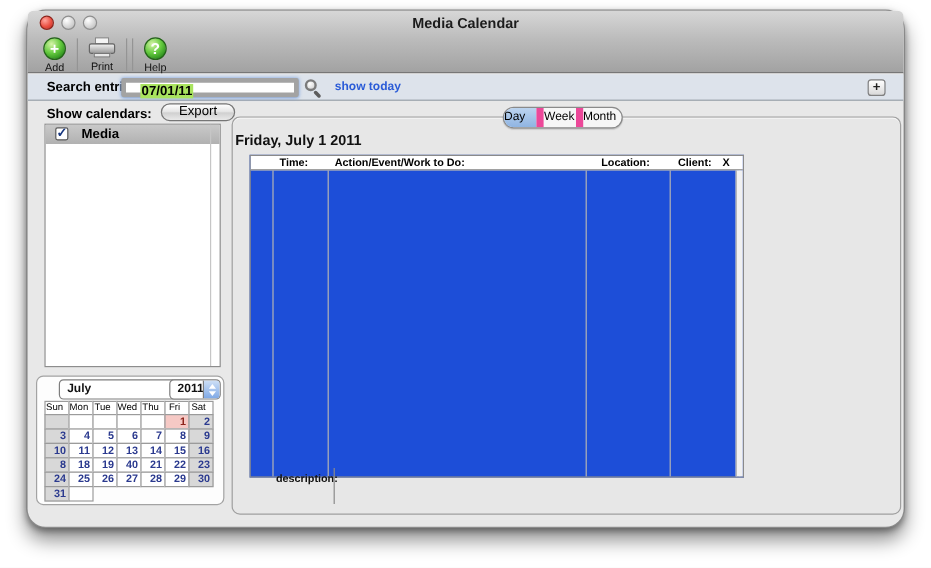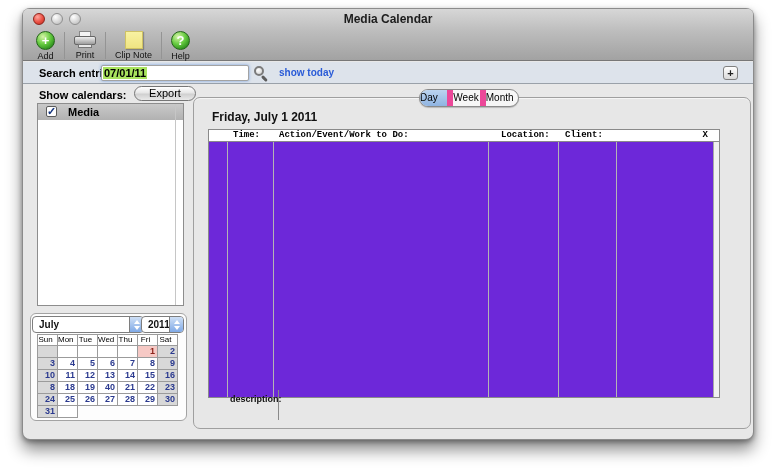--- a/index.html
+++ b/index.html
@@ -2,21 +2,21 @@
 <html><head>
 <meta charset="utf-8">
 <style>
   * { box-sizing: border-box; margin: 0; padding: 0; }
   html,body { width:776px; height:473px; background:#fff; overflow:hidden;
               font-family:"Liberation Sans", sans-serif; }
   #screen { position:relative; width:776px; height:473px; }
 
   
   .window { position:absolute; left:22px; top:8px; width:732px; height:432px;
-            border-radius:8px; border:1px solid rgba(0,0,0,0.4); overflow:visible;
+            border-radius:16px; border:1px solid rgba(0,0,0,0.4); overflow:visible;
             background:#e8e8e8;
             box-shadow:0 10px 16px rgba(0,0,0,0.45), 0 2px 5px rgba(0,0,0,0.35); }
   .win-clip { position:absolute; inset:0; border-radius:5px; overflow:hidden; }
 
   .header { position:absolute; left:0; top:0; right:0; height:52px;
             background:linear-gradient(#d7d7d7, #bcbcbc 45%, #a2a2a2);
             border-bottom:1px solid #777; }
   .titlebar { position:absolute; left:0; right:0; top:0; height:20px; }
   .title { position:absolute; left:0; right:0; top:0; height:20px; line-height:20px;
            text-align:center; font-size:12px; font-weight:bold; color:#1c1c1c; }
@@ -54,23 +54,23 @@
   .timer .led { position:absolute; left:3px; top:3px; width:13px; height:6px;
                 background:#1a0705; color:#ff5a4a; font-size:5px; line-height:6px;
                 text-align:center; font-family:"DejaVu Sans Mono", monospace; }
 
   
   .searchrow { position:absolute; left:0; right:0; top:53px; height:22px;
                background:#dde3eb; border-bottom:1px solid #9aa1a9; }
   .search-label { position:absolute; left:16px; top:0; height:22px; line-height:22px;
                   font-size:11px; font-weight:bold; color:#000; }
   .search-field { position:absolute; left:78px; top:3px; width:148px; height:16px;
-                  background:#fff; border:1px solid #a3a3a3; border-radius:2px;
+                  background:#fff; border:4px solid #a3a3a3; border-radius:2px;
                   box-shadow:0 0 3px rgba(90,140,220,0.8); font-size:11px;
-                  line-height:14px; padding-left:1px; }
+                  line-height:14px; padding-left:12px; }
   .search-field .sel { background:#a9e45f; font-weight:bold; padding:0 1px; }
   .mag { position:absolute; left:231px; top:4px; width:16px; height:16px; }
   .mag .lens { position:absolute; left:0; top:0; width:10px; height:10px;
                border:2px solid #7b7b7b; border-radius:50%;
                background:radial-gradient(circle at 35% 30%, #fff, #cfcfcf); }
   .mag .handle { position:absolute; left:9px; top:9px; width:7px; height:3px;
                  background:#5d5d5d; border-radius:2px; transform:rotate(45deg);
                  transform-origin:0 0; }
   .show-today { position:absolute; left:256px; top:0; height:22px; line-height:22px;
                 font-size:10px; font-weight:bold; color:#2a5bd7; cursor:pointer; }
@@ -96,21 +96,21 @@
               font-size:11px; line-height:9px; text-align:center; color:#15357f;
               font-weight:bold; }
   .list-row .name { position:absolute; left:30px; top:0; height:16px; line-height:16px;
                     font-size:11px; font-weight:bold; color:#000; }
 
   
   .mini-panel { position:absolute; left:7px; top:304px; width:157px; height:108px;
                 background:#fdfdfd; border:1px solid #a3a3a3; border-radius:6px; }
   .popup { position:absolute; top:307px; height:17px; background:#fff;
            border:1px solid #7e7e7e; border-radius:4px; overflow:hidden; }
-  .popup.month { left:9px; width:112px; }
+  .popup.month { left:26px; width:112px; }
   .popup.year  { left:118px; width:43px;text-decoration:underline; }
   .popup .txt { position:absolute; left:6px; top:0; height:15px; line-height:15px;
                 font-size:10px; font-weight:bold; color:#111; }
   .popup .cap { position:absolute; right:0; top:0; bottom:0; width:14px;
                 background:linear-gradient(#cfe0f6,#7fa9e6); border-left:1px solid #7e7e7e;
                 display:flex; flex-direction:column; align-items:center;
                 justify-content:center; gap:2px; }
   .arr-up { width:0; height:0; border-left:3px solid transparent;
             border-right:3px solid transparent; border-bottom:4px solid #fff; }
   .arr-dn { width:0; height:0; border-left:3px solid transparent;
@@ -135,25 +135,25 @@
           box-shadow:inset 0 1px 0 rgba(255,255,255,0.6); }
   .tabs { position:absolute; left:396px; top:80px; width:100px; height:18px;
           display:flex; border:1px solid #8a8a8a; border-radius:9px; overflow:hidden;
           background:#f6f6f6; z-index:3;
           box-shadow:0 1px 1px rgba(0,0,0,0.2); }
   .tab { height:16px; line-height:16px; font-size:10px; color:#000; }
   .tab.t0 { width:28px; } .tab.t1 { width:33px; } .tab.t2 { width:39px; }
   .tab.sel { background:linear-gradient(#bcd4ef,#8fb4e2); }
   .tab + .tab { border-left:6px solid #ec4899; }
 
-  .date-heading { position:absolute; left:18px; top:12px; font-size:12px;
+  .date-heading { position:absolute; left:2px; top:12px; font-size:12px;
                   font-weight:bold; color:#111; }
 
-  .etable { position:absolute; left:14px; top:31px; width:512px; height:269px;
-            background:#6d28d9; border:1px solid #8a8a8a;font-family:Liberation Mono, monospace; }
+  .etable { position:absolute; left:14px; top:31px; width:412px; height:269px;
+            background:#1d4ed8; border:1px solid #8a8a8a; }
   .ehead { position:absolute; left:0; right:0; top:0; height:12px; background:#fff;
            border-bottom:1px solid #8a8a8a; font-size:9px; font-weight:bold; }
   .ehead span { position:absolute; top:0; line-height:11px; white-space:nowrap; }
   .eh-time { left:24px; } .eh-action { left:70px; } .eh-loc { left:292px; }
   .eh-client { left:356px; } .eh-x { right:11px; }
   .vline { position:absolute; top:12px; bottom:0; width:1px; background:#b4b4b4; }
   .v1 { left:18px; } .v2 { left:64px; } .v3 { left:279px; } .v4 { left:349px; }
   .v5 { left:407px; }
   .etrack { position:absolute; right:0; top:12px; bottom:0; width:6px;
             background:#f1f1f1; border-left:1px solid #a8a8a8; }
@@ -186,24 +186,20 @@
           <div class="tb-sep"></div>
           <div class="tb-item">
             <div class="printer">
               <div class="paper"></div>
                 <div class="bodyp"></div>
                 <div class="tray"></div>
             </div>
             <div class="tb-label">Print</div>
           </div>
           <div class="tb-sep"></div>
-          <div class="tb-item">
-            <div class="note"></div>
-            <div class="tb-label">Clip Note</div>
-          </div>
           <div class="tb-sep"></div>
           <div class="tb-item">
             <div class="orb">?</div>
             <div class="tb-label">Help</div>
           </div>
         </div>
       </div>
 
       <div class="searchrow">
         <span class="search-label">Search entries for:</span>

